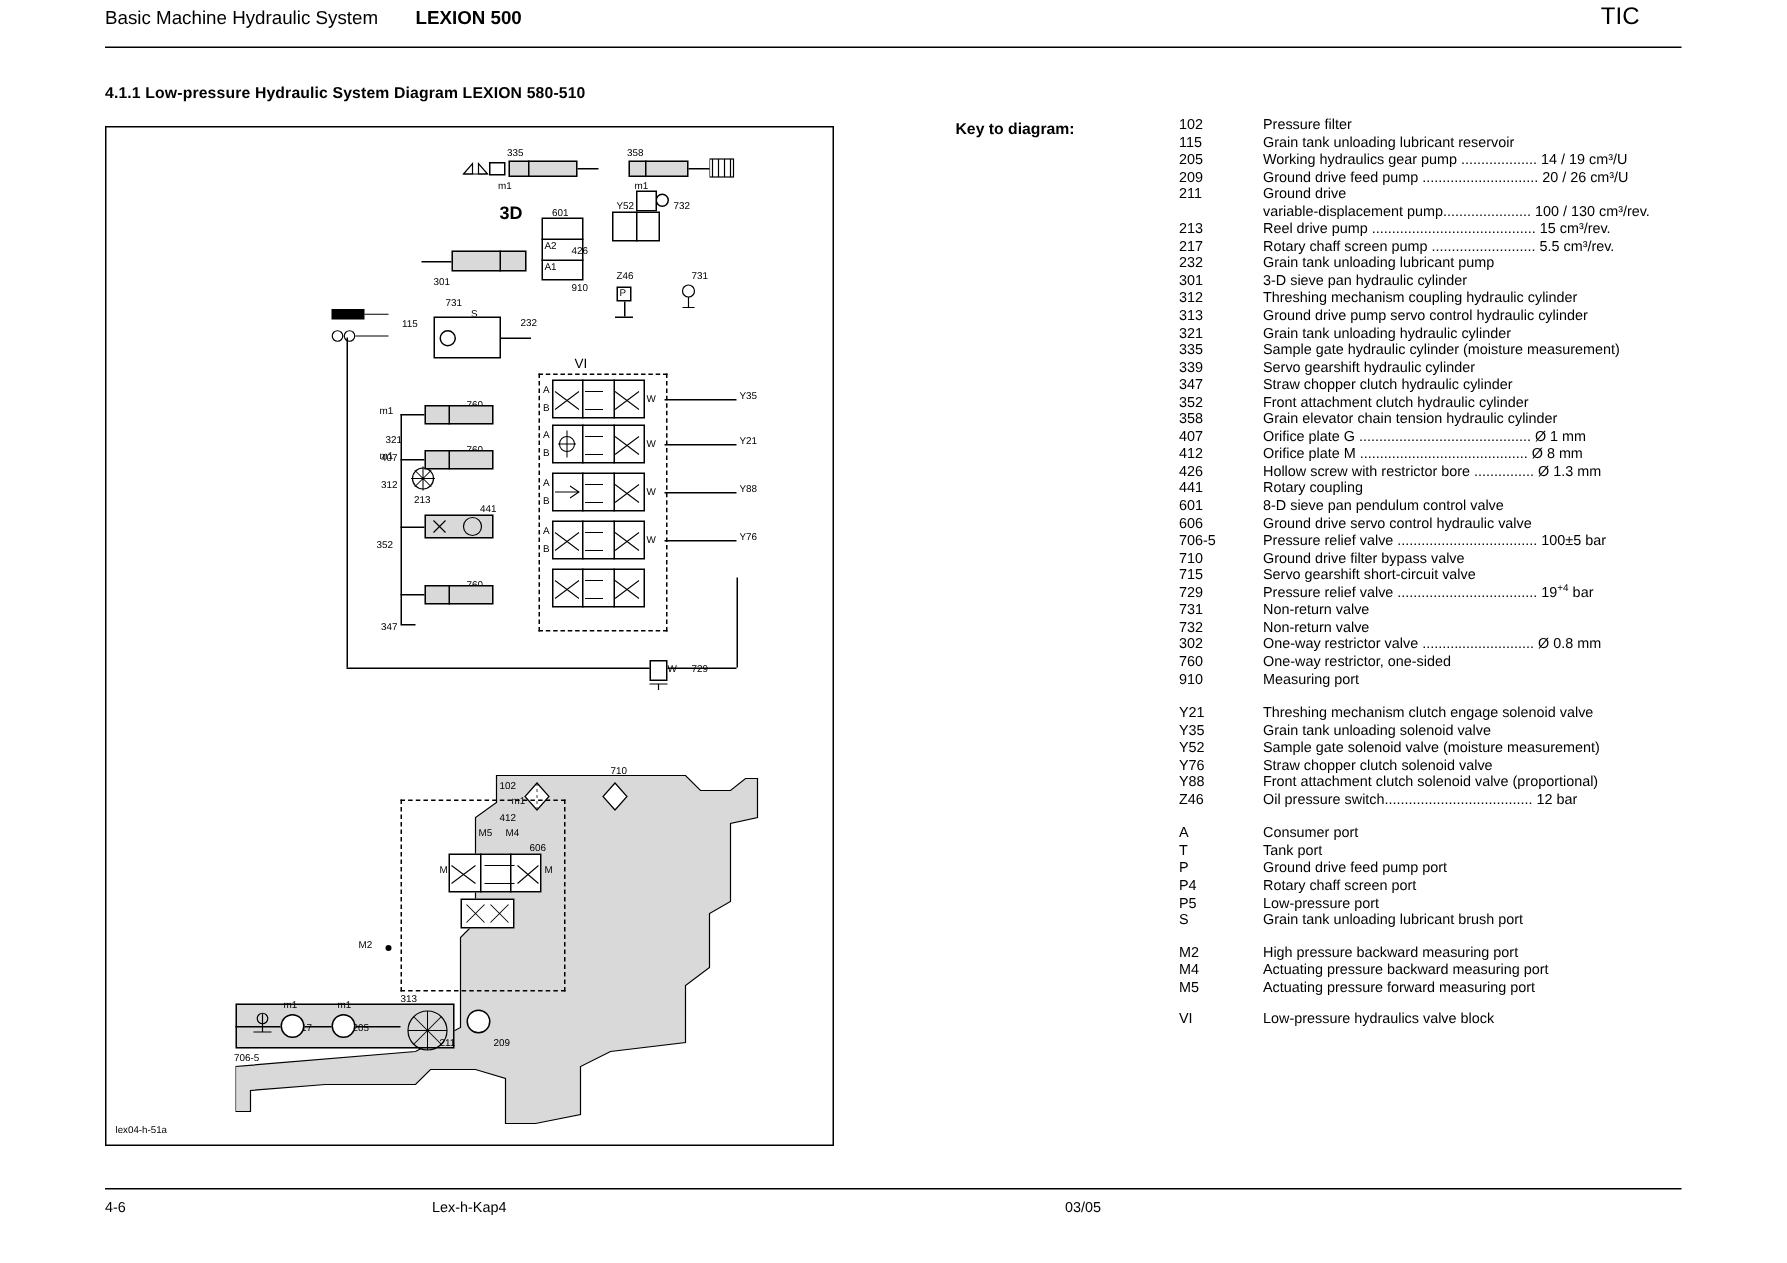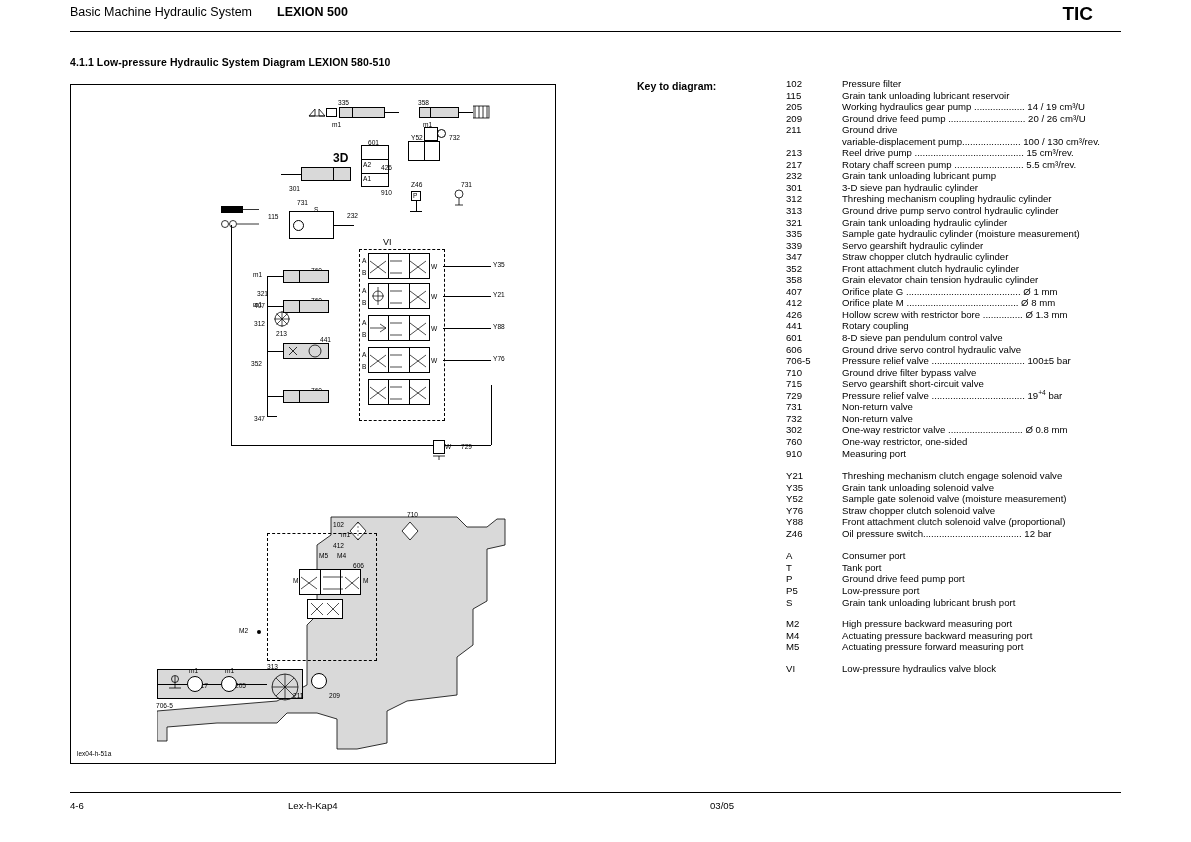--- a/index.html
+++ b/index.html
@@ -37,22 +37,22 @@
     left: 0; top: 0;
   }
   .header .h-mid {
     position: absolute;
     left: 207px; top: 0;
     font-weight: bold;
   }
   .header .h-right {
     position: absolute;
     right: 28px; top: -2px;
-    font-weight: bold;
-    font-size: 19px;
+    font-weight: normal;
+    font-size: 16px;
   }
 
   .section-title {
     position: absolute;
     left: 70px;
     top: 56px;
     font-size: 10.5px;
     font-weight: bold;
     letter-spacing: 0.1px;
   }
@@ -212,21 +212,21 @@
     <div class="lbl" style="left:352px; top:36px;">m1</div>
     <div class="lbl" style="left:378px; top:49px;">732</div>
     <div class="circ" style="left:366px; top:44px; width:9px; height:9px;"></div>
 
     <div class="lbl" style="left:297px; top:54px;">601</div>
     <div class="lbl" style="left:340px; top:49px;">Y52</div>
     <div class="box" style="left:353px; top:42px; width:14px; height:14px;"></div>
     <div class="box" style="left:337px; top:56px; width:32px; height:20px;"></div>
     <div class="vl" style="left:353px; top:56px; height:20px;"></div>
 
-    <div class="lbl-xl lbl" style="left:262px; top:66px;">3D</div>
+    <div class="lbl-xl lbl" style="left:262px; top:50px;">3D</div>
     <div class="box" style="left:290px; top:60px; width:28px; height:42px;"></div>
     <div class="hl" style="left:290px; top:74px; width:28px;"></div>
     <div class="hl" style="left:290px; top:88px; width:28px;"></div>
     <div class="lbl" style="left:292px; top:76px;">A2</div>
     <div class="lbl" style="left:292px; top:90px;">A1</div>
 
     <div class="lbl" style="left:310px; top:79px;">426</div>
 
     <div class="boxg" style="left:230px; top:82px; width:50px; height:14px;"></div>
     <div class="vl" style="left:262px; top:82px; height:14px;"></div>
@@ -623,20 +623,24 @@
         </div>
         <div class="key-row">
           <span class="k-code">T</span>
           <span class="k-desc">Tank port</span>
         </div>
         <div class="key-row">
           <span class="k-code">P</span>
           <span class="k-desc">Ground drive feed pump port</span>
         </div>
         <div class="key-row">
+          <span class="k-code">P4</span>
+          <span class="k-desc">Rotary chaff screen port</span>
+        </div>
+        <div class="key-row">
           <span class="k-code">P5</span>
           <span class="k-desc">Low-pressure port</span>
         </div>
         <div class="key-row">
           <span class="k-code">S</span>
           <span class="k-desc">Grain tank unloading lubricant brush port</span>
         </div>
       </div>
     <div class="key-gap-small"></div>
     <div id="key-block-4">

